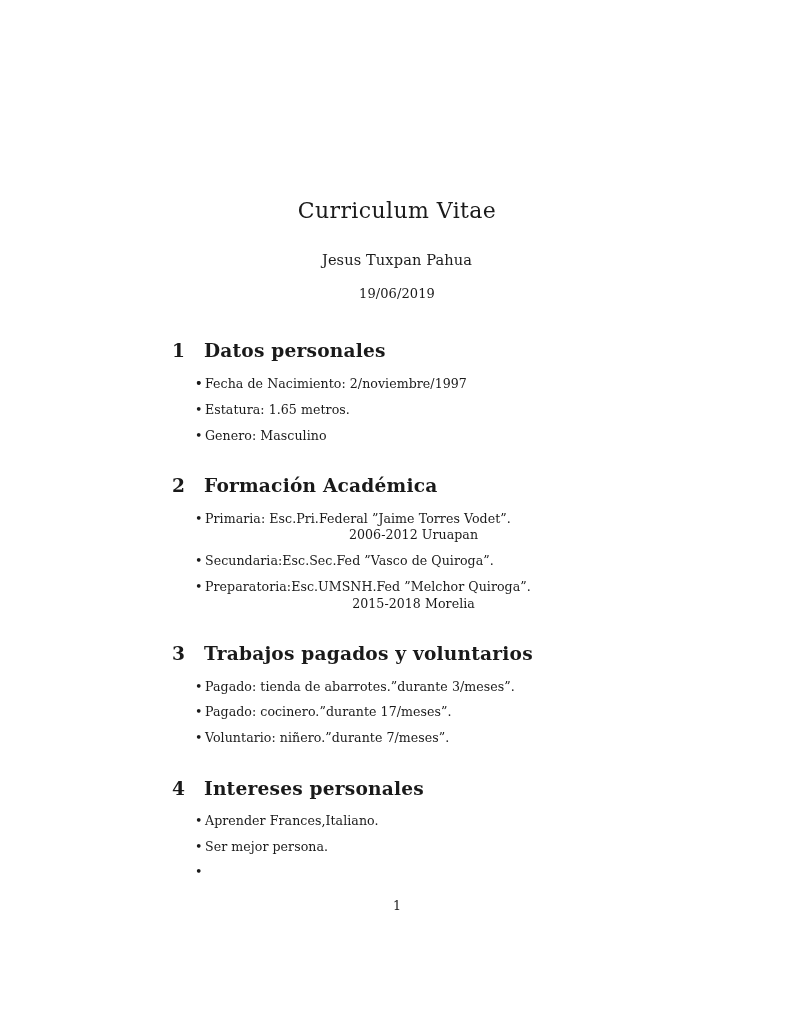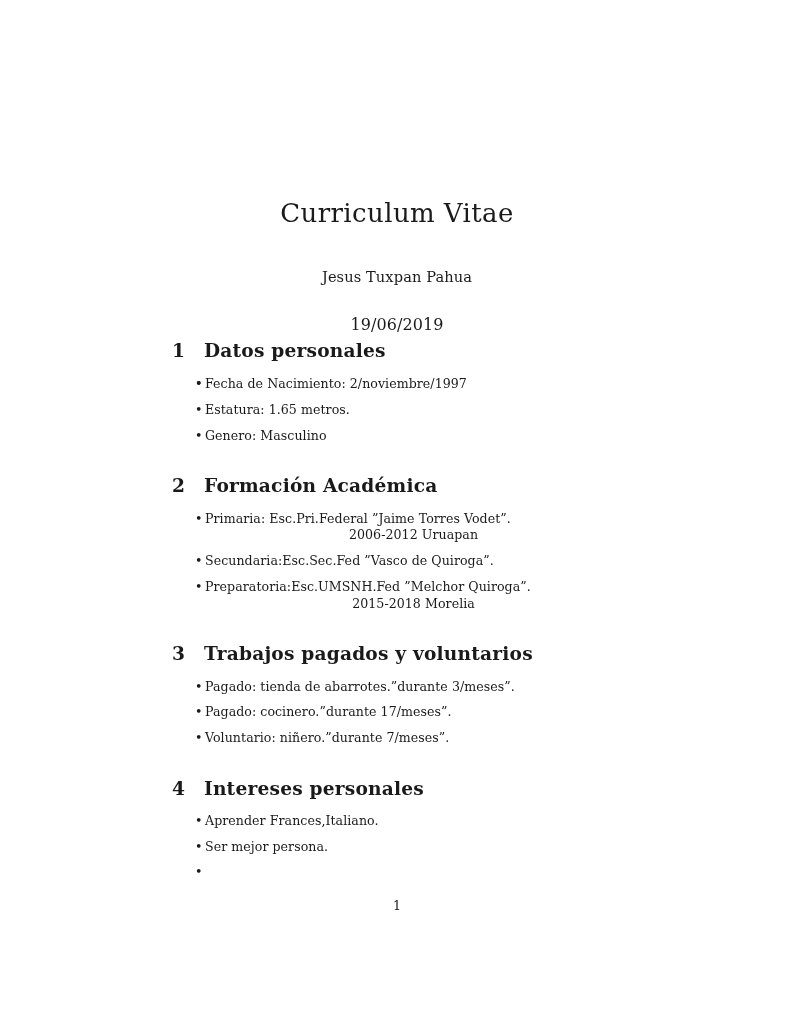--- a/index.html
+++ b/index.html
@@ -23,37 +23,37 @@
   
   .title-block {
     position: absolute;
     left: 0;
     right: 0;
     top: 198px;
     text-align: center;
   }
 
   .doc-title {
-    font-size: 26px;
+    font-size: 22px;
     font-weight: normal;
     letter-spacing: 0.4px;
     line-height: 1.2;
     margin: 0;
   }
 
   .doc-author {
     font-size: 14.6px;
-    margin: 12px;
+    margin: 0;
     padding-top: 27px;
     letter-spacing: 0.1px;
   }
 
   .doc-date {
-    font-size: 16px;
-    margin: 8px;
+    font-size: 13px;
+    margin: 0;
     padding-top: 18px;
     letter-spacing: 0.1px;
   }
 
   
   .body-content {
     position: absolute;
     top: 325px;
     left: 172px;
     width: 450px;

